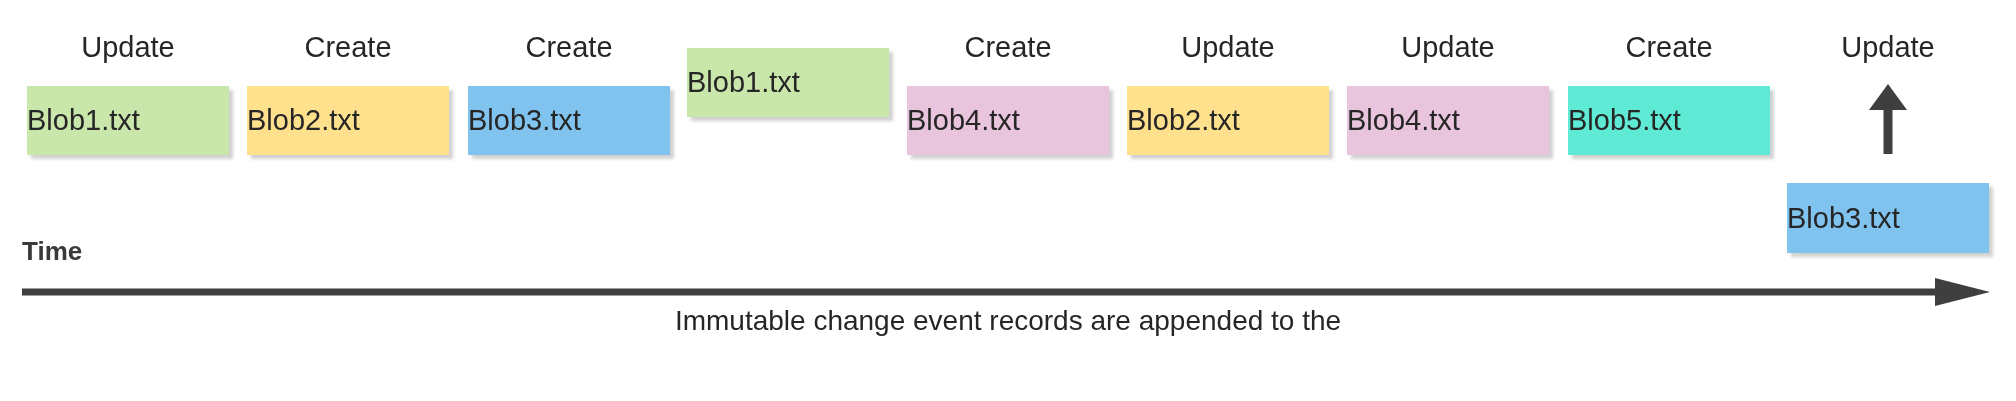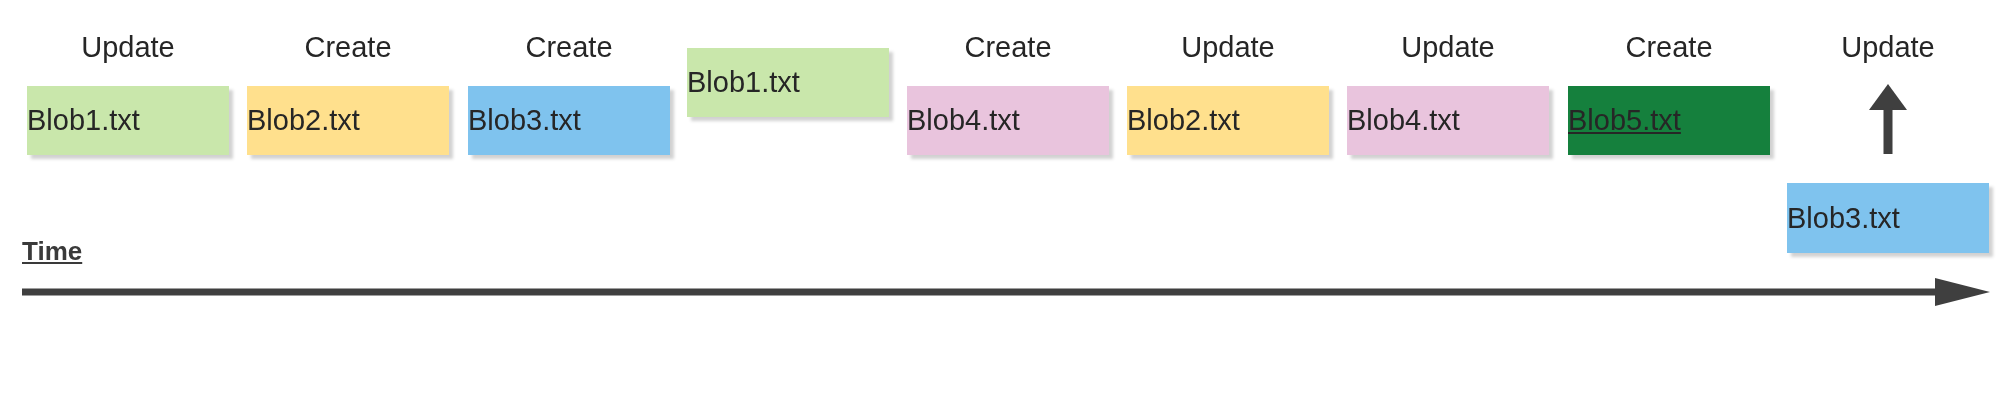--- a/index.html
+++ b/index.html
@@ -17,21 +17,21 @@
   .blob-box{
     margin-top:20px;height:69px;line-height:69px;
     font-size:29px;color:#262626;white-space:nowrap;
     box-shadow:4px 4px 3px rgba(0,0,0,0.18);
   }
   .arrow-slot{
     margin-top:20px;height:69px;display:flex;align-items:center;justify-content:center;
   }
   .blob-box.appended{margin-top:28px;height:70px;line-height:70px;}
   .time-label{
-    position:absolute;left:22px;top:236px;font-size:26px;font-weight:bold;color:#3a3a3a;text-decoration:underline;
+    position:absolute;left:22px;top:236px;font-size:26px;font-weight:bold;color:#3a3a3a;
   }
   .timeline{position:absolute;left:22px;top:277px;width:1968px;height:30px;}
   .caption{
     position:absolute;left:0;width:2016px;top:302px;text-align:center;
     font-size:28px;line-height:37px;font-weight:300;color:#262626;
   }
 </style>
 </head>
 <body>
 
@@ -66,21 +66,21 @@
     <div class="blob-box" style="background-color: rgb(255, 224, 141);">Blob2.txt</div>
   </div>
 
   <div class="col c7">
     <div class="op-label">Update</div>
     <div class="blob-box" style="background-color: rgb(233, 196, 221);">Blob4.txt</div>
   </div>
 
   <div class="col c8">
     <div class="op-label">Create</div>
-    <div class="blob-box" style="background-color: #15803d; text-decoration: underline;">Blob5.txt</div>
+    <div class="blob-box" style="background-color: #5eead4;">Blob5.txt</div>
   </div>
 
   <div class="col c9">
     <div class="op-label">Update</div>
     <div class="arrow-slot" style="color: rgb(63, 63, 63);">
       <span>
         <svg width="40" height="70" viewBox="0 0 40 70" aria-hidden="true">
           <polygon points="1,26 20,0 39,26" fill="currentColor"></polygon>
           <rect x="15.5" y="24" width="9" height="46" fill="currentColor"></rect>
         </svg>
@@ -94,15 +94,16 @@
   <div class="timeline" style="color: rgb(63, 63, 63);">
     <span>
       <svg width="1968" height="30" viewBox="0 0 1968 30" aria-hidden="true">
         <rect x="0" y="11.5" width="1915" height="7" fill="currentColor"></rect>
         <polygon points="1913,1 1968,15 1913,29" fill="currentColor"></polygon>
       </svg>
     </span>
   </div>
 
   <div class="caption">
+    <div>Immutable change event records are appended to the</div>
   </div>
 
 </div>
 
 </body></html>

